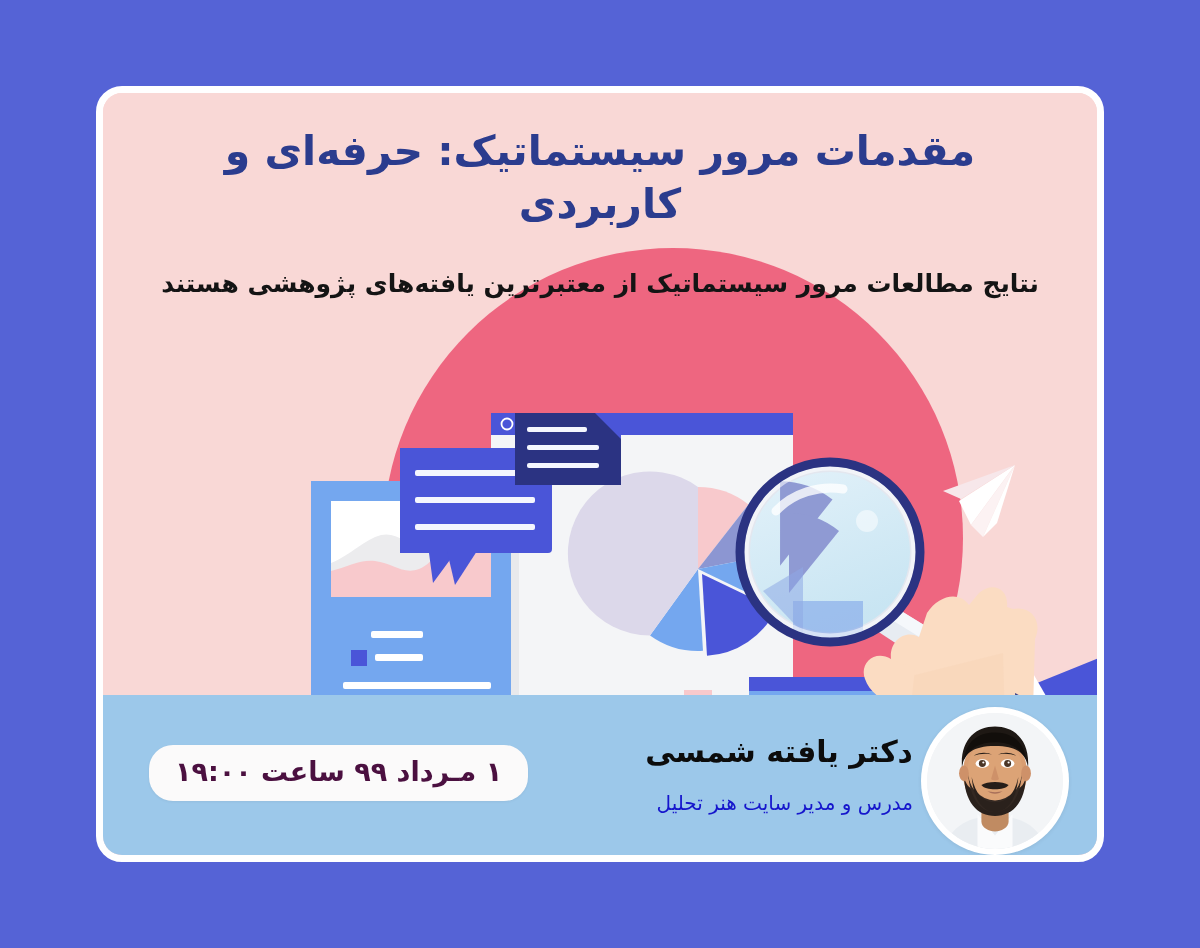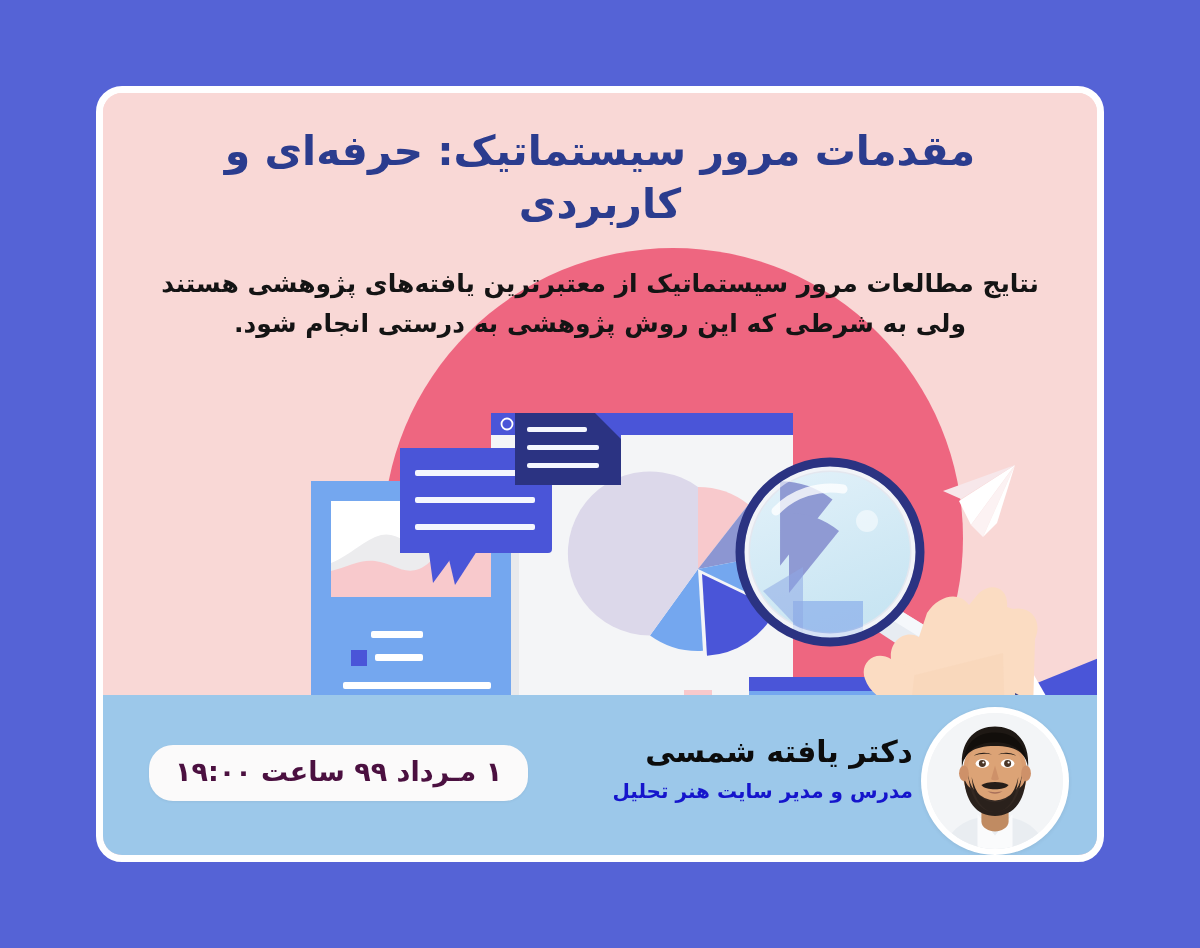--- a/index.html
+++ b/index.html
@@ -115,23 +115,23 @@
     direction: rtl;
   }
   .speaker-name {
     font-size: 30px;
     font-weight: 700;
     color: #0C0C0C;
     line-height: 1.25;
     white-space: nowrap;
   }
   .speaker-role {
-    margin-top: 8px;
+    margin-top: 20px;
     font-size: 20px;
-    font-weight: 700;
+    font-weight: 400;
     color: #1515CC;
     white-space: nowrap;
   }
 
   .avatar-wrap {
     position: absolute;
     right: 28px;
     top: 12px;
     width: 148px;
     height: 148px;
@@ -325,21 +325,20 @@
           </g>
 
         </g>
       </svg>
     </div>
 
     <div class="headline-block">
       <h1 class="poster-title">مقدمات مرور سیستماتیک: حرفه‌ای و کاربردی</h1>
       <p class="poster-subtitle">
         <span>نتایج مطالعات مرور سیستماتیک از معتبرترین یافته‌های پژوهشی هستند</span><br>
-        <span>ولی به شرطی که این روش پژوهشی به درستی انجام شود.</span>
       </p>
     </div>
   </div>
 
   <div class="bottom-zone">
 
     <div class="date-badge">
       <div class="date-badge-text">۱ مـرداد ۹۹ ساعت ۱۹:۰۰</div>
     </div>
 

